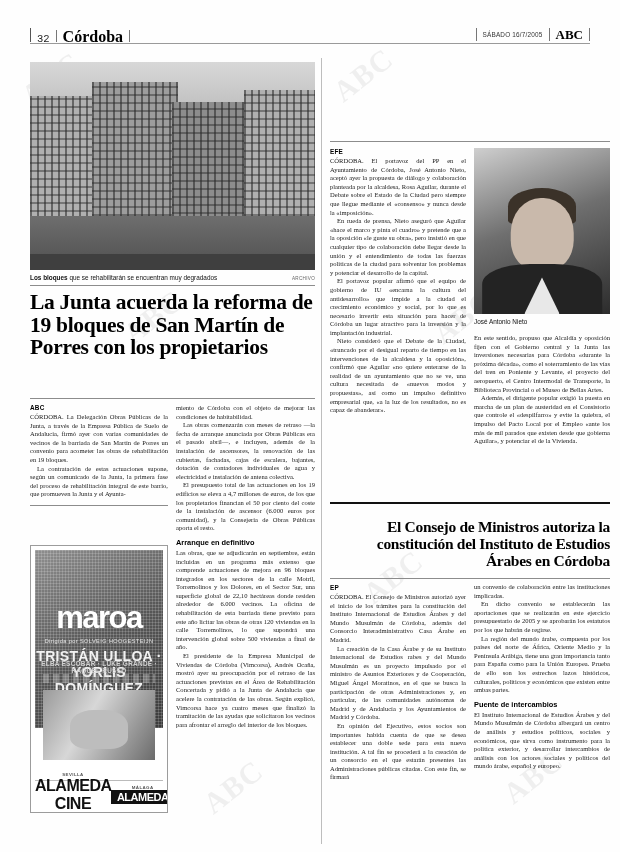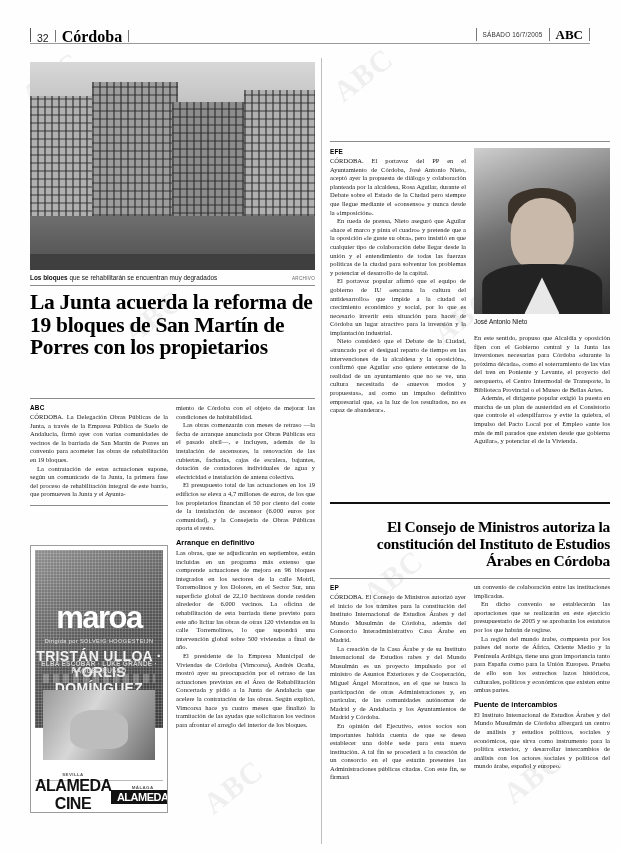--- a/index.html
+++ b/index.html
@@ -35,21 +35,21 @@
 
   
   .masthead {
     position: absolute;
     left: 30px; top: 28px;
     width: 560px; height: 20px;
   }
   .mast-left { position: absolute; left: 0; top: 0; display: flex; align-items: baseline; }
   .mast-rule-l { border-left: 1px solid #555; height: 14px; }
   .folio {
-    font-family: Liberation Sans, sans-serif;
+    font-family: Liberation Mono, monospace;
     font-size: 10.5px; color: #222; padding: 0 6px;
   }
   .section-name {
     font-family: "Liberation Serif", serif;
     font-weight: bold; font-size: 16px; color: #000;
     padding-right: 6px;
   }
   .mast-line {
     position: absolute; left: 0; right: 0; top: 15px;
     border-bottom: 1px solid #9a9a9a;

